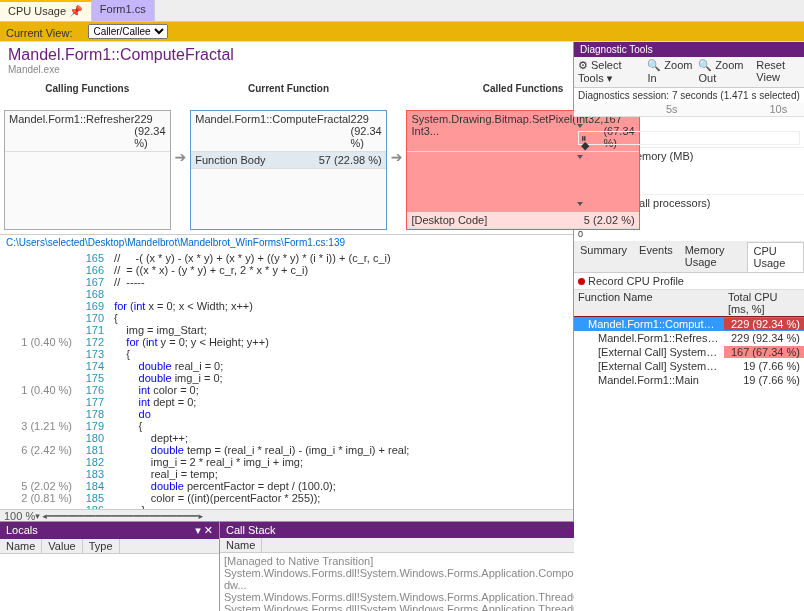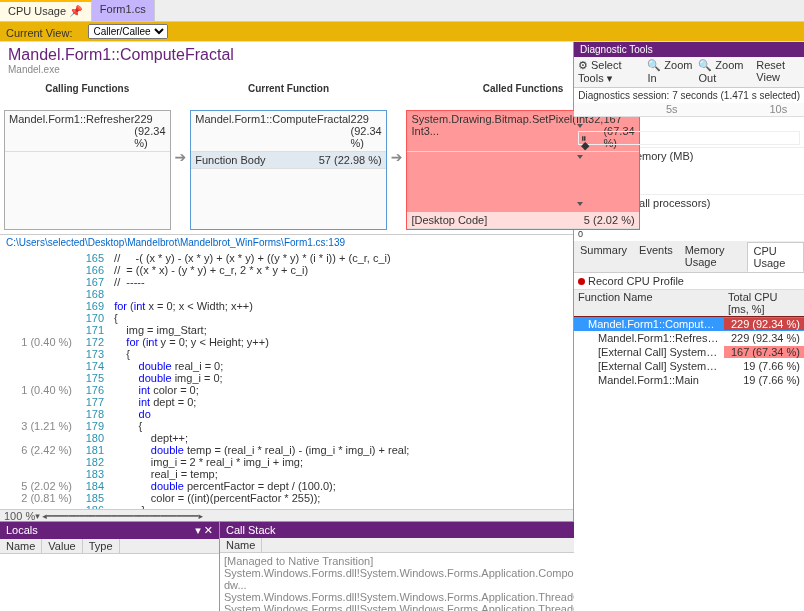--- a/index.html
+++ b/index.html
@@ -30,21 +30,21 @@
 .hl { background:#ff9; }
 .bot { display:flex; height:90px; border-top:1px solid #999; }
 .pane { flex:1; background:#fff; border-right:1px solid #999; display:flex; flex-direction:column; }
 .pane-h { background:#68217a; color:#fff; padding:2px 6px; font-size:10px; display:flex; justify-content:space-between; }
 .pane-cols { display:flex; background:#eee; border-bottom:1px solid #ccc; font-size:10px; }
 .pane-cols span { padding:1px 6px; border-right:1px solid #ccc; }
 .pane-body { flex:1; overflow:auto; font-size:9px; color:#888; padding:2px 4px; }
 .diag-h { background:#68217a; color:#fff; padding:2px 6px; font-size:10px; }
 .diag-tb { display:flex; gap:6px; padding:2px 4px; background:#f5f5f5; border-bottom:1px solid #ccc; font-size:10px; }
 .diag-tb span { cursor:pointer; }
-.sess { font-size:10px; padding:2px 4px;text-align:right; }
+.sess { font-size:10px; padding:2px 4px; }
 .ruler { height:14px; background:#fafafa; border-bottom:1px solid #ddd; position:relative; font-size:9px; color:#888; }
 .strip { padding:2px 0; border-bottom:1px solid #eee; }
 .strip-h { font-size:9px; padding:0 4px; }
 .tri-h { display:inline-block; width:0; height:0; border-left:4px solid #555; border-top:3px solid transparent; border-bottom:3px solid transparent; margin-right:2px; transform:rotate(90deg); }
 .bars { height:20px; background:#fafafa; margin:0 4px; border:1px solid #eee; display:flex; align-items:flex-end; }
 .bars i { flex:1; background:#b0c4de; margin:0 1px; }
 .cpu i { background:#2e8b57; }
 .dtabs { display:flex; background:#eee; border-bottom:1px solid #ccc; font-size:10px; }
 .dtabs span { padding:2px 6px; cursor:pointer; }
 .dtabs span.act { background:#fff; border:1px solid #ccc; border-bottom:1px solid #fff; }

